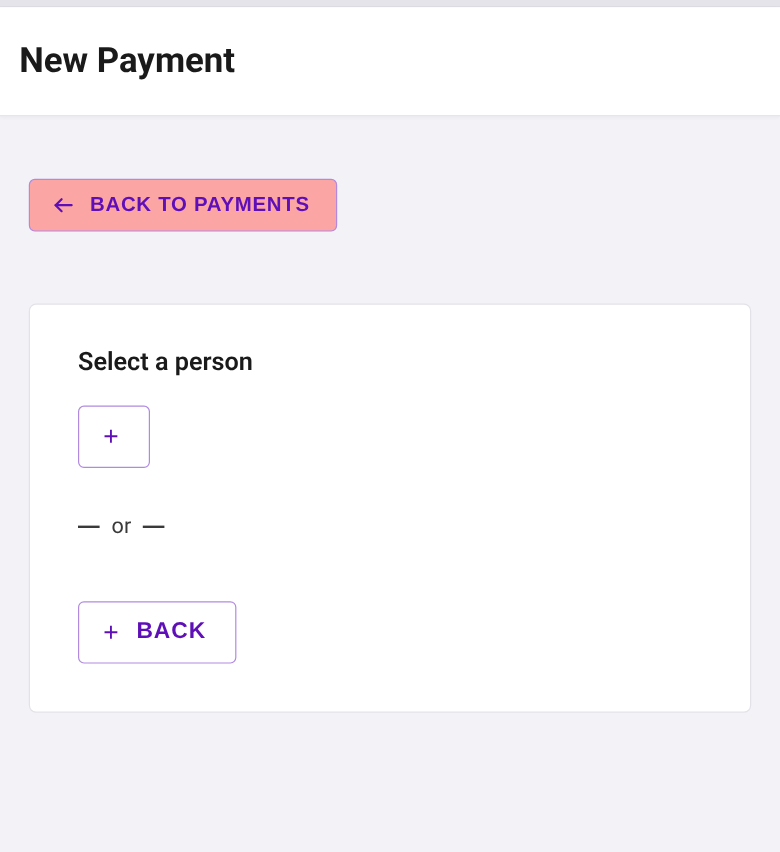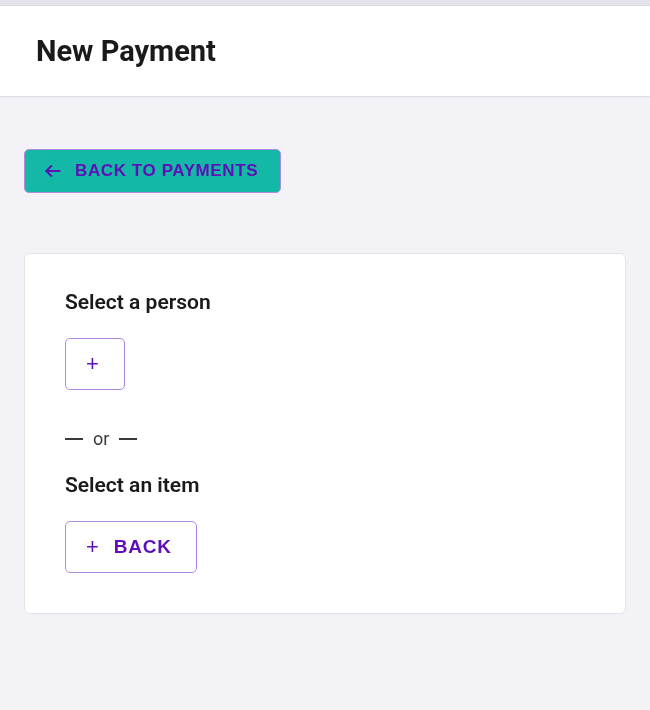--- a/index.html
+++ b/index.html
@@ -14,37 +14,37 @@
       height: 710px;
       overflow: hidden;
     }
     .top-bar {
       height: 6px;
       background: #e5e4ea;
       border-bottom: 1px solid #dedde3;
     }
     .header {
       background: #ffffff;
-      padding: 28px 36px;
+      padding: 28px 16px;
       border-bottom: 1px solid #e0dfe5;
       box-shadow: 0 1px 3px rgba(0,0,0,0.04);
     }
     .header h1 {
       font-size: 29px;
       font-weight: 700;
       color: #1a1a1a;
     }
     .content {
       padding: 52px 24px 24px 24px;
     }
     .back-btn {
       display: inline-flex;
       align-items: center;
       gap: 12px;
-      background: #14b8a6;
+      background: #fca5a5;
       border: 1px solid #b18ae0;
       border-radius: 5px;
       padding: 11px 22px 11px 18px;
       color: #5e0fb7;
       font-size: 17px;
       font-weight: 600;
       letter-spacing: 0.6px;
       cursor: pointer;
     }
     .back-btn svg {
@@ -80,21 +80,21 @@
     }
     .add-btn .plus {
       font-size: 22px;
       font-weight: 400;
       line-height: 1;
     }
     .or-divider {
       display: flex;
       align-items: center;
       gap: 10px;
-      margin: 38px 0 24px 0;
+      margin: 38px 0 52px 0;
       color: #3a3a3a;
       font-size: 18px;
     }
     .or-dash {
       display: inline-block;
       width: 18px;
       height: 2px;
       background: #3a3a3a;
     }
   </style>
@@ -124,21 +124,20 @@
     <button class="add-btn">
       <span class="plus">+</span>
     </button>
 
     <div class="or-divider">
       <span class="or-dash"></span>
       <span>or</span>
       <span class="or-dash"></span>
     </div>
 
-    <div class="section-label">Select an item</div>
 
     <button class="add-btn">
       <span class="plus">+</span>
       <span>BACK</span>
     </button>
 
   </div>
 
 </div>
 

